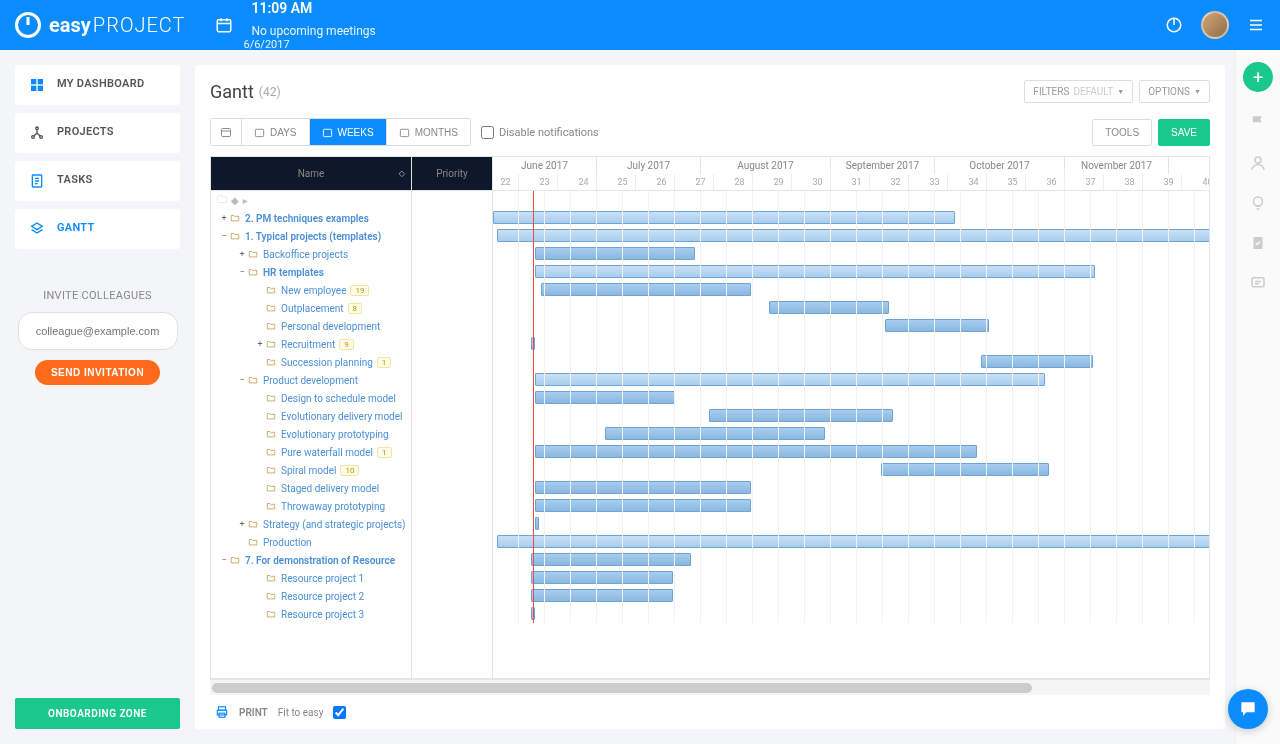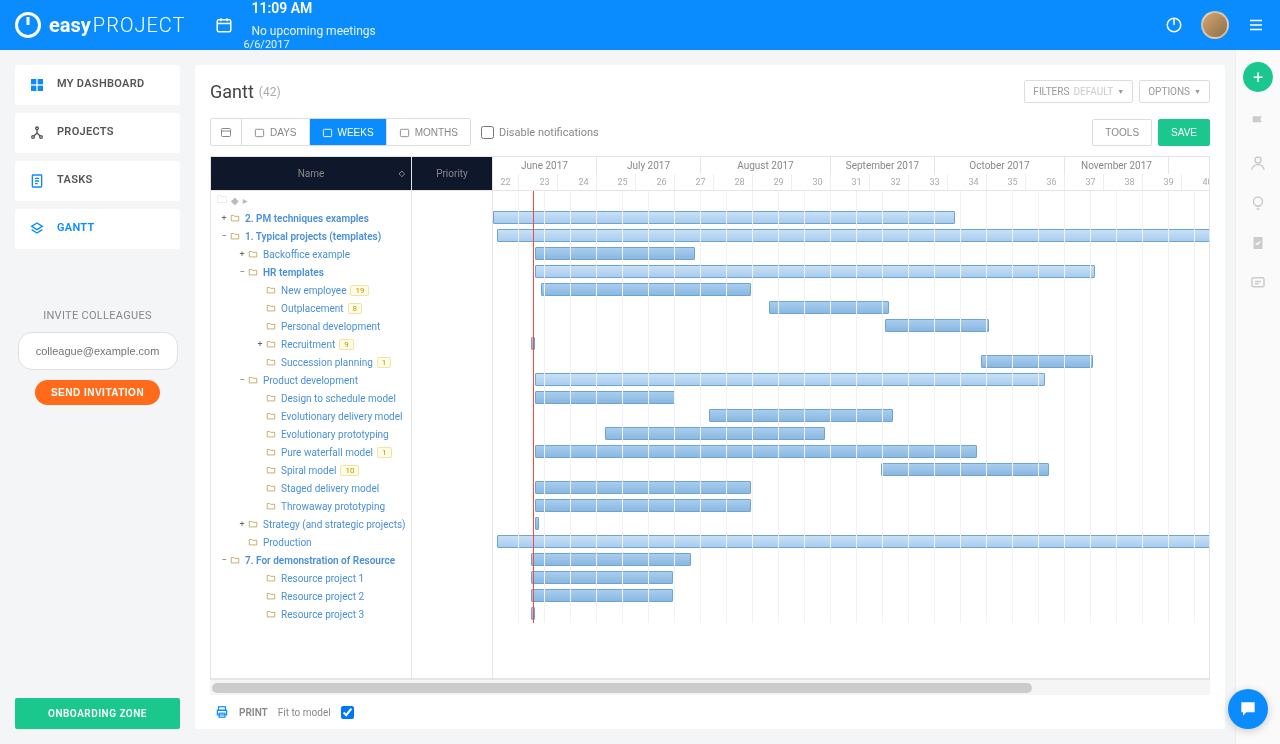--- a/index.html
+++ b/index.html
@@ -19,21 +19,21 @@
 .header-right { margin-left: auto; display: flex; align-items: center; gap: 18px; }
 .power-ic, .menu-ic { width: 18px; height: 18px; cursor: pointer; }
 .avatar { width: 28px; height: 28px; border-radius: 50%; background: linear-gradient(135deg,#d4a574,#8b6f47); border: 2px solid rgba(255,255,255,0.5); }
 
 
 .layout { display: flex; height: calc(100vh - 50px); }
 .sidebar { width: 195px; padding: 15px; display: flex; flex-direction: column; }
 .nav-item { background: #fff; border-radius: 3px; padding: 12px 14px; margin-bottom: 8px; display: flex; align-items: flex-start; gap: 12px; font-size: 11px; font-weight: 600; color: #555; cursor: pointer; letter-spacing: 0.3px; }
 .nav-item.active { color: #0a8cff; }
 .nav-ic { width: 16px; height: 16px; }
-.invite { margin-top: 52px; text-align: center; }
+.invite { margin-top: 32px; text-align: center; }
 .invite-title { font-size: 11px; color: #888; letter-spacing: 0.3px; margin-bottom: 10px; }
 .invite-input { width: 160px; border: 1px solid #e0e0e0; border-radius: 14px; padding: 12px 12px; font-size: 11px; text-align: center; color: #999; }
 .invite-btn { margin-top: 10px; background: #ff6b1a; color: #fff; border: none; border-radius: 14px; padding: 7px 16px; font-size: 10px; font-weight: 600; letter-spacing: 0.5px; cursor: pointer; }
 .onboard { margin-top: auto; background: #1ac78c; color: #fff; text-align: center; padding: 10px; font-size: 10px; font-weight: 600; letter-spacing: 0.5px; border-radius: 2px; cursor: pointer; }
 
 .main { flex: 1; padding: 15px 10px 15px 0; overflow: hidden; display: flex; flex-direction: column; }
 .panel { background: #fff; border-radius: 3px; padding: 15px 15px 10px; flex: 1; display: flex; flex-direction: column; overflow: hidden; }
 .panel-head { display: flex; align-items: center; margin-bottom: 15px; }
 .panel-title { font-size: 18px; font-weight: 400; color: #444; }
 .panel-count { color: #aaa; margin-left: 5px; }
@@ -251,21 +251,21 @@
                   <svg class="tree-fold" viewBox="0 0 24 24" fill="none" stroke="#c0a050" stroke-width="2">
                     <path d="M3 6h6l2 2h10v11H3z"></path>
                   </svg>
                   <span class="tree-label">1. Typical projects (templates)</span>
                 </div>
                 <div class="tree-row link" style="padding-left: 26px;">
                   <span class="tree-toggle">+</span>
                   <svg class="tree-fold" viewBox="0 0 24 24" fill="none" stroke="#c0a050" stroke-width="2">
                     <path d="M3 6h6l2 2h10v11H3z"></path>
                   </svg>
-                  <span class="tree-label">Backoffice example</span>
+                  <span class="tree-label">Backoffice projects</span>
                 </div>
                 <div class="tree-row link bold" style="padding-left: 26px;">
                   <span class="tree-toggle">−</span>
                   <svg class="tree-fold" viewBox="0 0 24 24" fill="none" stroke="#c0a050" stroke-width="2">
                     <path d="M3 6h6l2 2h10v11H3z"></path>
                   </svg>
                   <span class="tree-label">HR templates</span>
                 </div>
                 <div class="tree-row link" style="padding-left: 44px;">
                   <span class="tree-toggle"></span>
@@ -564,21 +564,21 @@
         <div class="scroll-thumb" style="left:2px;width:82%;"></div>
       </div>
 
       <div class="footer-bar">
         <svg class="print-ic" viewBox="0 0 24 24" fill="none" stroke="#0a8cff" stroke-width="2">
             <rect x="6" y="3" width="12" height="6"></rect>
             <rect x="4" y="9" width="16" height="8"></rect>
             <rect x="7" y="14" width="10" height="7"></rect>
           </svg>
         <span style="font-weight:600;">PRINT</span>
-        <span>Fit to model</span>
+        <span>Fit to easy</span>
         <input type="checkbox" checked="" style="">
       </div>
     </div>
   </div>
 
   <div class="rail">
     <div class="rail-add">+</div>
     <svg class="rail-ic" viewBox="0 0 24 24" fill="#ccc">
         <path d="M5 3v18M5 3h12l-2 4 2 4H5"></path>
       </svg>

